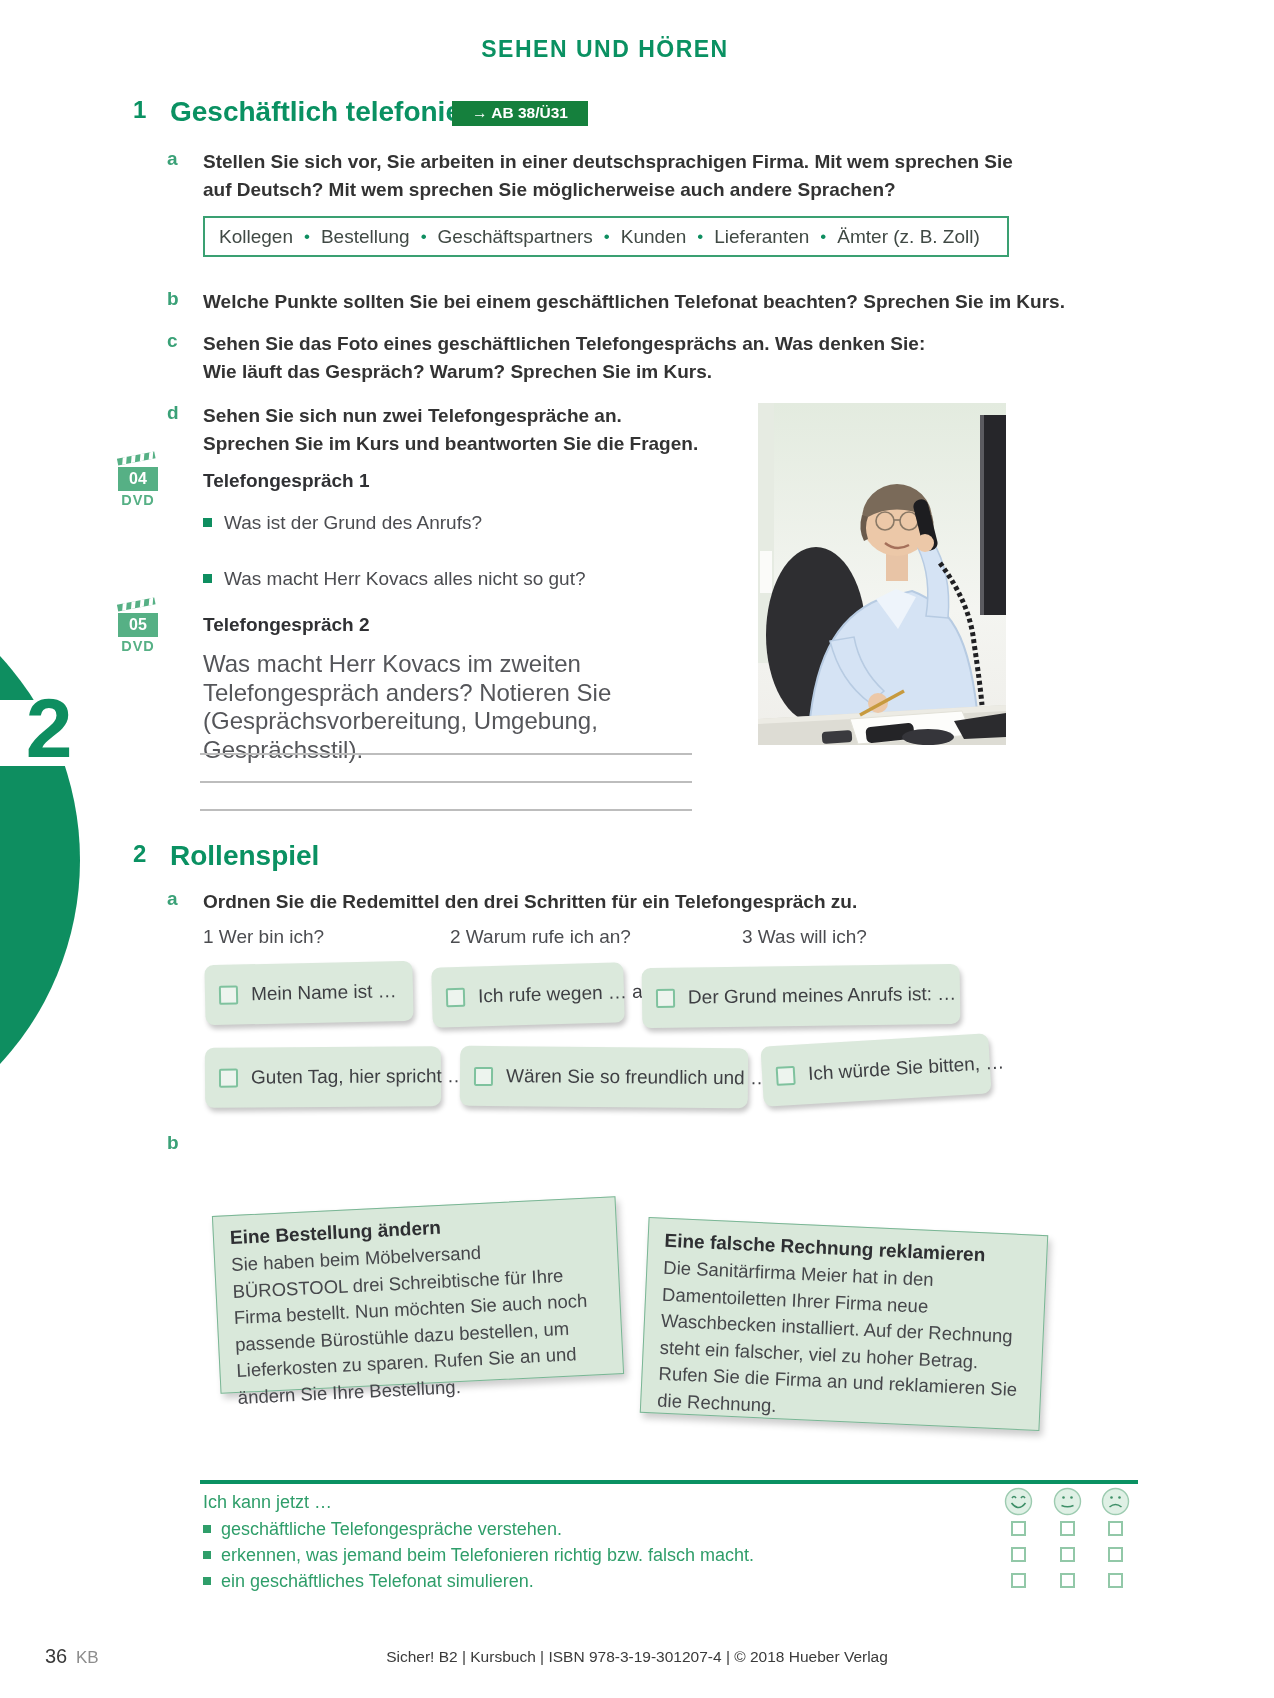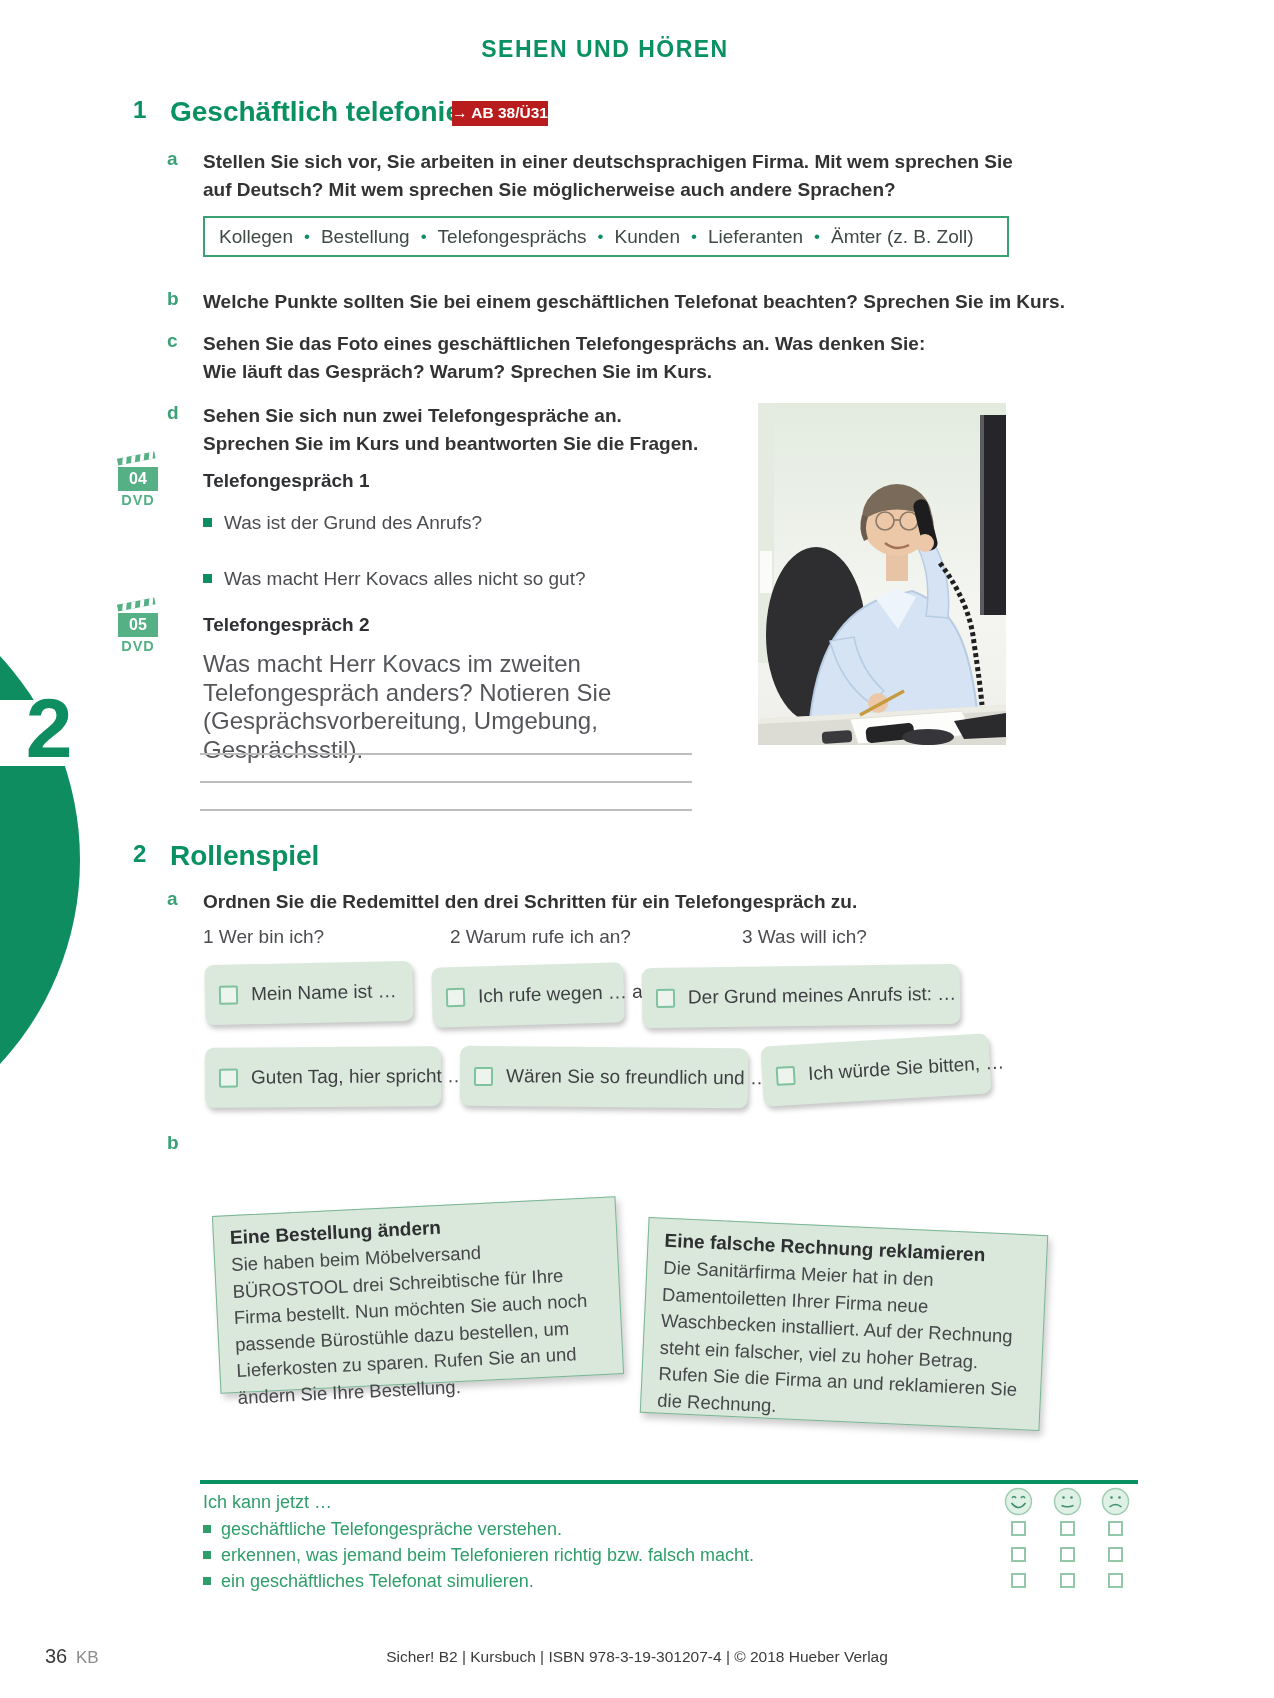--- a/index.html
+++ b/index.html
@@ -8,22 +8,22 @@
 
   .abs { position:absolute; }
 
   
   .page-header { position:absolute; top:36px; left:0; width:1210px; text-align:center;
     color:#0a9162; font-size:23px; font-weight:800; letter-spacing:1.5px; }
 
   
   .sec-num { position:absolute; left:133px; color:#0a9162; font-size:24px; font-weight:700; }
   .sec-title { position:absolute; left:170px; color:#0a9162; font-size:28px; font-weight:700; }
-  .ab-badge { position:absolute; left:452px; background:#b91c1c; color:#ffffff;
-    font-size:15.5px; font-weight:600; padding:3px 0 4px; }
+  .ab-badge { position:absolute; left:452px; background:#15803d; color:#ffffff;
+    font-size:15.5px; font-weight:600; padding:3px 20px 4px; }
 
   .task-letter { position:absolute; left:167px; color:#3aa177; font-size:19px; font-weight:700; }
   .task-text { position:absolute; left:203px; color:#333333; font-size:19px; font-weight:700; line-height:28px; }
 
   .word-box { position:absolute; left:203px; top:216px; width:806px; height:41px;
     border:2px solid #3aa072; display:flex; align-items:center; padding-left:14px;
     font-size:19px; color:#404944; }
   .word-box .sep { color:#0e8e60; margin:0 11px; font-size:17px; }
 
   
@@ -98,21 +98,21 @@
   <div class="task-text" style="top:148px;">
     <div>Stellen Sie sich vor, Sie arbeiten in einer deutschsprachigen Firma. Mit wem sprechen Sie</div>
     <div>auf Deutsch? Mit wem sprechen Sie möglicherweise auch andere Sprachen?</div>
   </div>
 
   <div class="word-box">
     <span>Kollegen</span>
     <span class="sep">•</span>
     <span>Bestellung</span>
     <span class="sep">•</span>
-    <span>Telefongesprächs</span>
+    <span>Geschäftspartners</span>
     <span class="sep">•</span>
     <span>Kunden</span>
     <span class="sep">•</span>
     <span>Lieferanten</span>
     <span class="sep">•</span>
     <span>Ämter (z. B. Zoll)</span>
   </div>
 
   <div class="task-letter" style="top:288px;">b</div>
   <div class="task-text" style="top:288px;">Welche Punkte sollten Sie bei einem geschäftlichen Telefonat beachten? Sprechen Sie im Kurs.</div>

